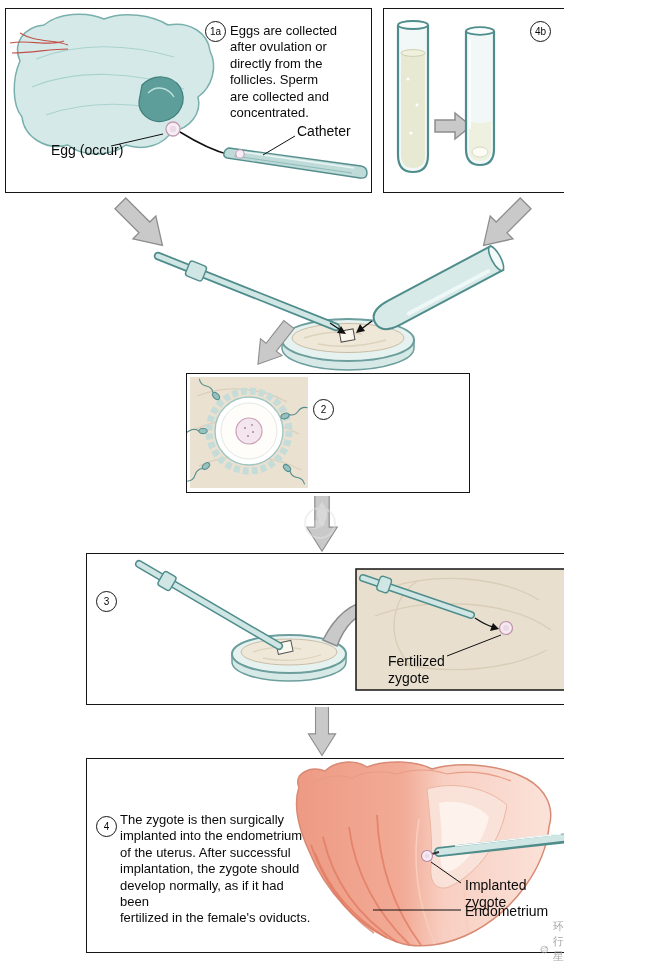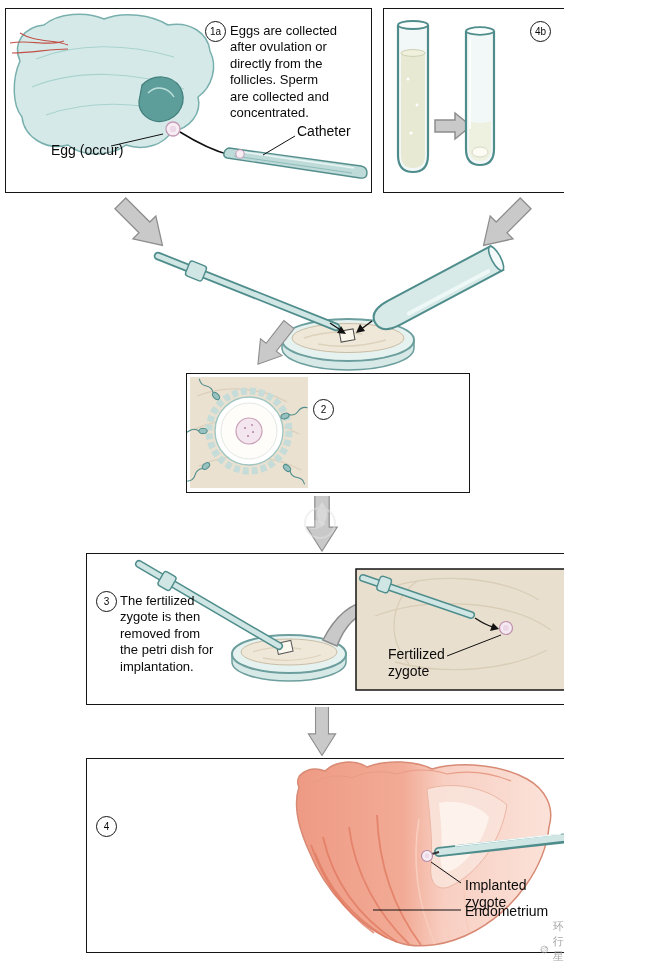--- a/index.html
+++ b/index.html
@@ -196,26 +196,21 @@
         <path d="M388,64 C397,70 402,72 406,73" stroke="#111" stroke-width="1.4" fill="none"></path>
         <polygon points="412,75 403,77 406,69" fill="#111"></polygon>
         <g>
           <circle cx="419" cy="74" r="6.5" fill="#f5e9f1" stroke="#bd8fab" stroke-width="1.2"></circle>
           <circle cx="419" cy="74" r="3" fill="#ecd6e6"></circle>
         </g>
         <path d="M414,81 L360,102" stroke="#111" stroke-width="1"></path>
       </g>
     </svg>
     <div class="step-badge" style="left:9px;top:37px">3</div>
-    <div class="step-text" style="left:33px;top:39px;width:116px">The fertilized
-zygote is then
-removed from
-the petri dish for
-implantation.</div>
-    <div class="diagram-label" style="left:301px;top:92px;width:62px">Fertilized
+    <div class="diagram-label" style="left:301px;top:99px;width:62px">Fertilized
 zygote</div>
   </section>
 
   <svg class="flow-svg" style="left:262px;top:707px" viewBox="0 0 120 50" width="120" height="50">
     <g transform="translate(60,24) rotate(90) scale(0.72)">
         <path class="barrow" d="M-36,-9 L4,-9 L4,-19 L34,0 L4,19 L4,9 L-36,9 Z"></path>
       </g>
   </svg>
 
   <section class="panel" id="panel-4">
@@ -243,20 +238,26 @@
         <line x1="352" y1="93" x2="345" y2="95" stroke="#333" stroke-width="2"></line>
       </g>
       <g>
         <circle cx="340" cy="97" r="5.5" fill="#f6ecf3" stroke="#b78aa7" stroke-width="1.2"></circle>
         <circle cx="340" cy="97" r="2.4" fill="#eed9e8"></circle>
       </g>
       <path d="M344,103 L374,124" stroke="#111" stroke-width="1"></path>
       <path d="M286,151 L374,151" stroke="#111" stroke-width="1"></path>
     </svg>
     <div class="step-badge" style="left:9px;top:57px">4</div>
+    <div class="step-text" style="left:33px;top:53px;width:195px">The zygote is then surgically
+implanted into the endometrium
+of the uterus. After successful
+implantation, the zygote should
+develop normally, as if it had been
+fertilized in the female's oviducts.</div>
     <div class="diagram-label" style="left:378px;top:118px">Implanted zygote</div>
     <div class="diagram-label" style="left:378px;top:144px">Endometrium</div>
   </section>
 
   <div class="watermark">
     <svg width="19" height="19" viewBox="0 0 19 19">
       <circle cx="9.5" cy="9.5" r="7.5" fill="none" stroke="#a6a6a6" stroke-width="1.4"></circle>
       <ellipse cx="9.5" cy="9.5" rx="7.5" ry="3" fill="none" stroke="#a6a6a6" stroke-width="1" transform="rotate(-18 9.5 9.5)"></ellipse>
       <circle cx="13.5" cy="5" r="1.3" fill="#a6a6a6"></circle>
     </svg>

